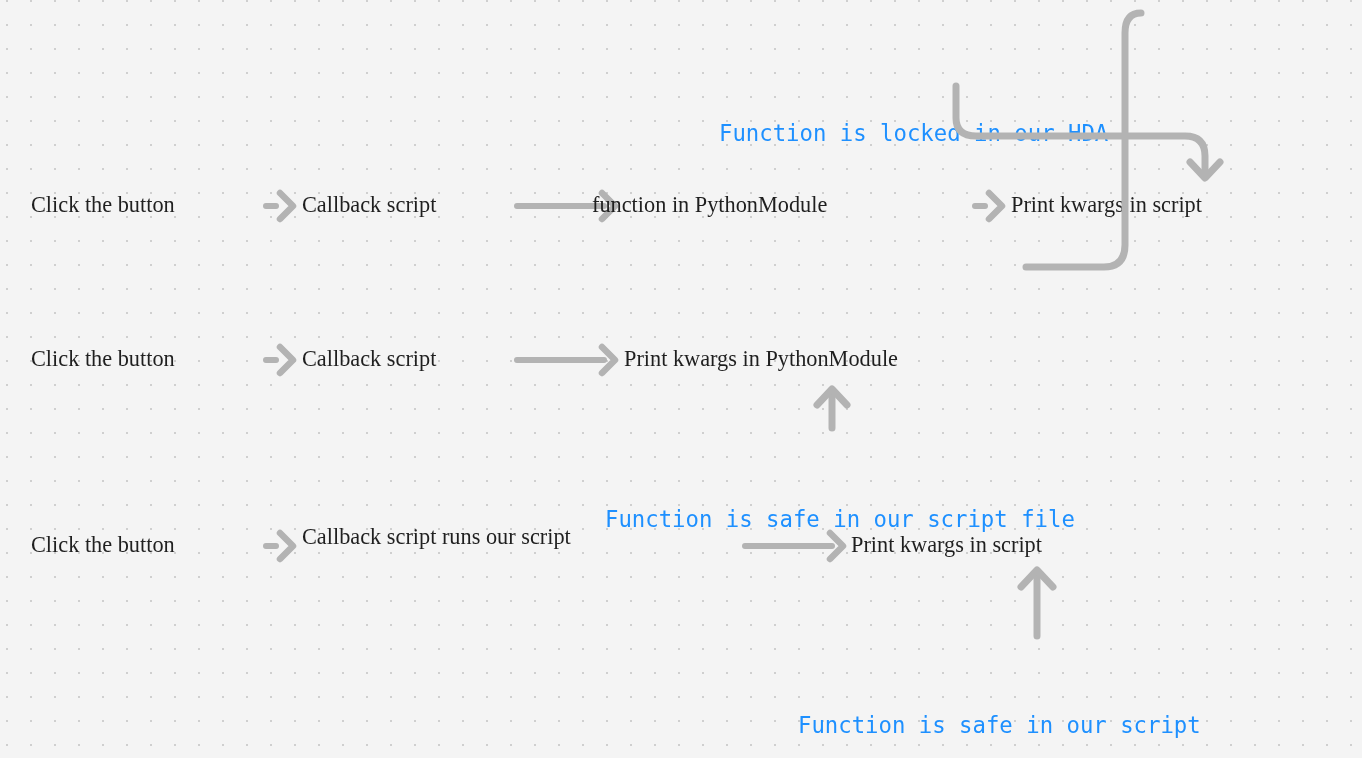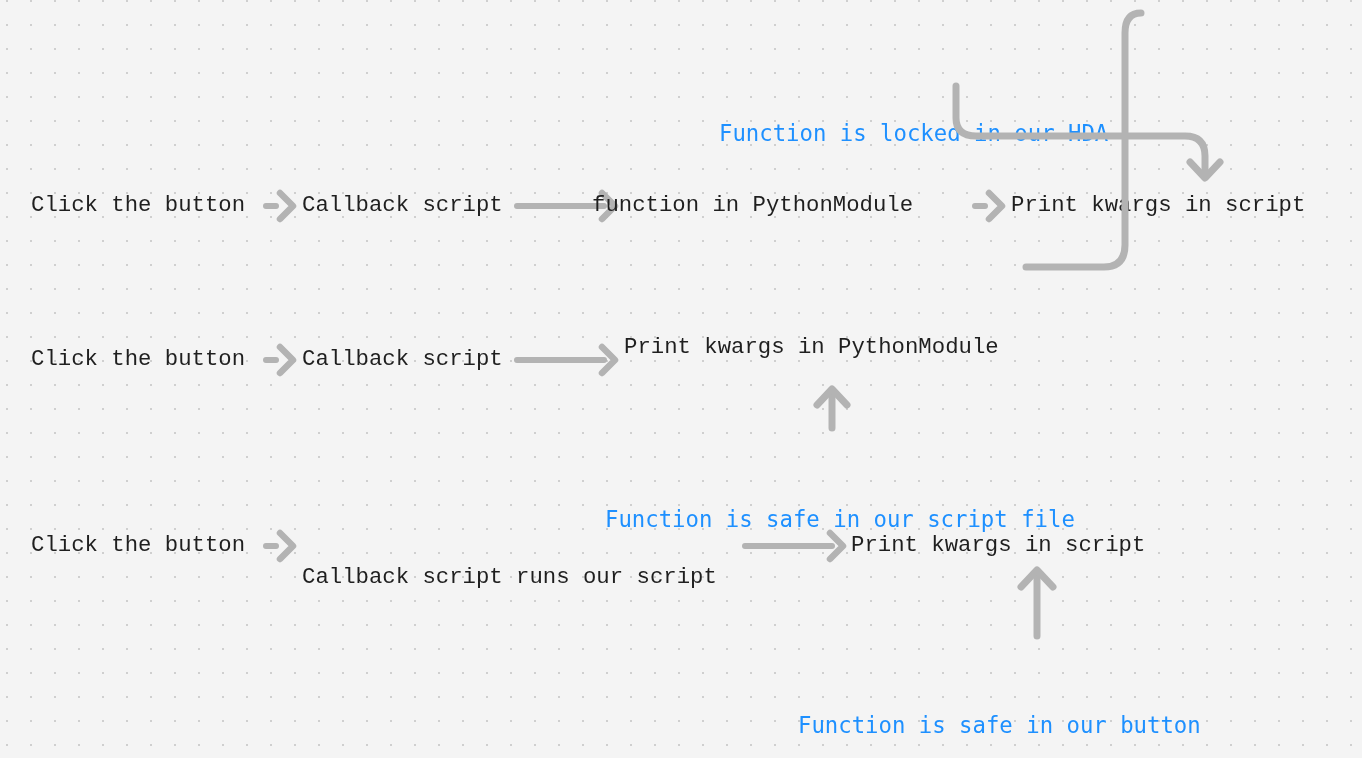--- a/index.html
+++ b/index.html
@@ -18,21 +18,21 @@
     position: relative;
     width: 1362px;
     height: 758px;
     background-color: #f4f4f4;
     background-image: radial-gradient(circle at 1px 1px, #cfcfcf 1.3px, rgba(0,0,0,0) 1.4px);
     background-size: 24px 24px;
     background-position: 6px 0px;
   }
   .node {
     position: absolute;
-    font-family: Liberation Mono, monospace;
+    font-family: Liberation Serif, serif;
     font-size: 22.3px;
     line-height: 34px;
     letter-spacing: 0px;
     color: #1f1f1f;
     white-space: pre;
   }
   .note {
     position: absolute;
     font-family: "DejaVu Sans Mono", monospace;
     font-size: 22.3px;
@@ -105,21 +105,21 @@
 
   <div class="node" style="left:302px; top:342px;">Callback script</div>
 
   <div class="arrow" style="left:512px; top:339px;">
     <svg width="110" height="42" viewBox="0 0 110 42">
       <path d="M5 21 L92 21" stroke="#b3b3b3" stroke-width="6" stroke-linecap="round" fill="none"></path>
       <path d="M90 8 L103 21 L90 34" stroke="#b3b3b3" stroke-width="6.5" stroke-linecap="round" stroke-linejoin="round" fill="none"></path>
     </svg>
   </div>
 
-  <div class="node" style="left:624px; top:330px;text-align:right;">Print kwargs in PythonModule</div>
+  <div class="node" style="left:624px; top:342px;text-align:right;">Print kwargs in PythonModule</div>
 
   <div class="arrow" style="left:808px; top:380px;">
     <svg width="48" height="52" viewBox="0 0 48 52">
       <path d="M24 48 L24 10" stroke="#b3b3b3" stroke-width="7" stroke-linecap="round" fill="none"></path>
       <path d="M9 25 L24 9 L39 25" stroke="#b3b3b3" stroke-width="7" stroke-linecap="round" stroke-linejoin="round" fill="none"></path>
     </svg>
   </div>
 
   <div class="note" style="left:605px; top:434px;">
     <span class="note-line">Function is safe in our script file</span>
@@ -127,36 +127,36 @@
 
   <div class="node" style="left:31px; top:528px;">Click the button</div>
 
   <div class="arrow" style="left:262px; top:525px;">
     <svg width="40" height="42" viewBox="0 0 40 42">
       <path d="M4 21 L14 21" stroke="#b3b3b3" stroke-width="6" stroke-linecap="round" fill="none"></path>
       <path d="M18 8 L31 21 L18 34" stroke="#b3b3b3" stroke-width="6.5" stroke-linecap="round" stroke-linejoin="round" fill="none"></path>
     </svg>
   </div>
 
-  <div class="node" style="left:302px; top:560px;">Callback script runs our script</div>
+  <div class="node" style="left:302px; top:520px;">Callback script runs our script</div>
 
   <div class="arrow" style="left:740px; top:525px;">
     <svg width="110" height="42" viewBox="0 0 110 42">
       <path d="M5 21 L92 21" stroke="#b3b3b3" stroke-width="6" stroke-linecap="round" fill="none"></path>
       <path d="M90 8 L103 21 L90 34" stroke="#b3b3b3" stroke-width="6.5" stroke-linecap="round" stroke-linejoin="round" fill="none"></path>
     </svg>
   </div>
 
   <div class="node" style="left:851px; top:528px;">Print kwargs in script</div>
 
   <div class="arrow" style="left:1012px; top:560px;">
     <svg width="50" height="80" viewBox="0 0 50 80">
       <path d="M25 76 L25 12" stroke="#b3b3b3" stroke-width="7" stroke-linecap="round" fill="none"></path>
       <path d="M9 27 L25 10 L41 27" stroke="#b3b3b3" stroke-width="7" stroke-linecap="round" stroke-linejoin="round" fill="none"></path>
     </svg>
   </div>
 
   <div class="note" style="left:798px; top:640px;">
-    <span class="note-line">Function is safe in our button</span>
+    <span class="note-line">Function is safe in our script</span>
     
   </div>
 
 </div>
 
 </body></html>

